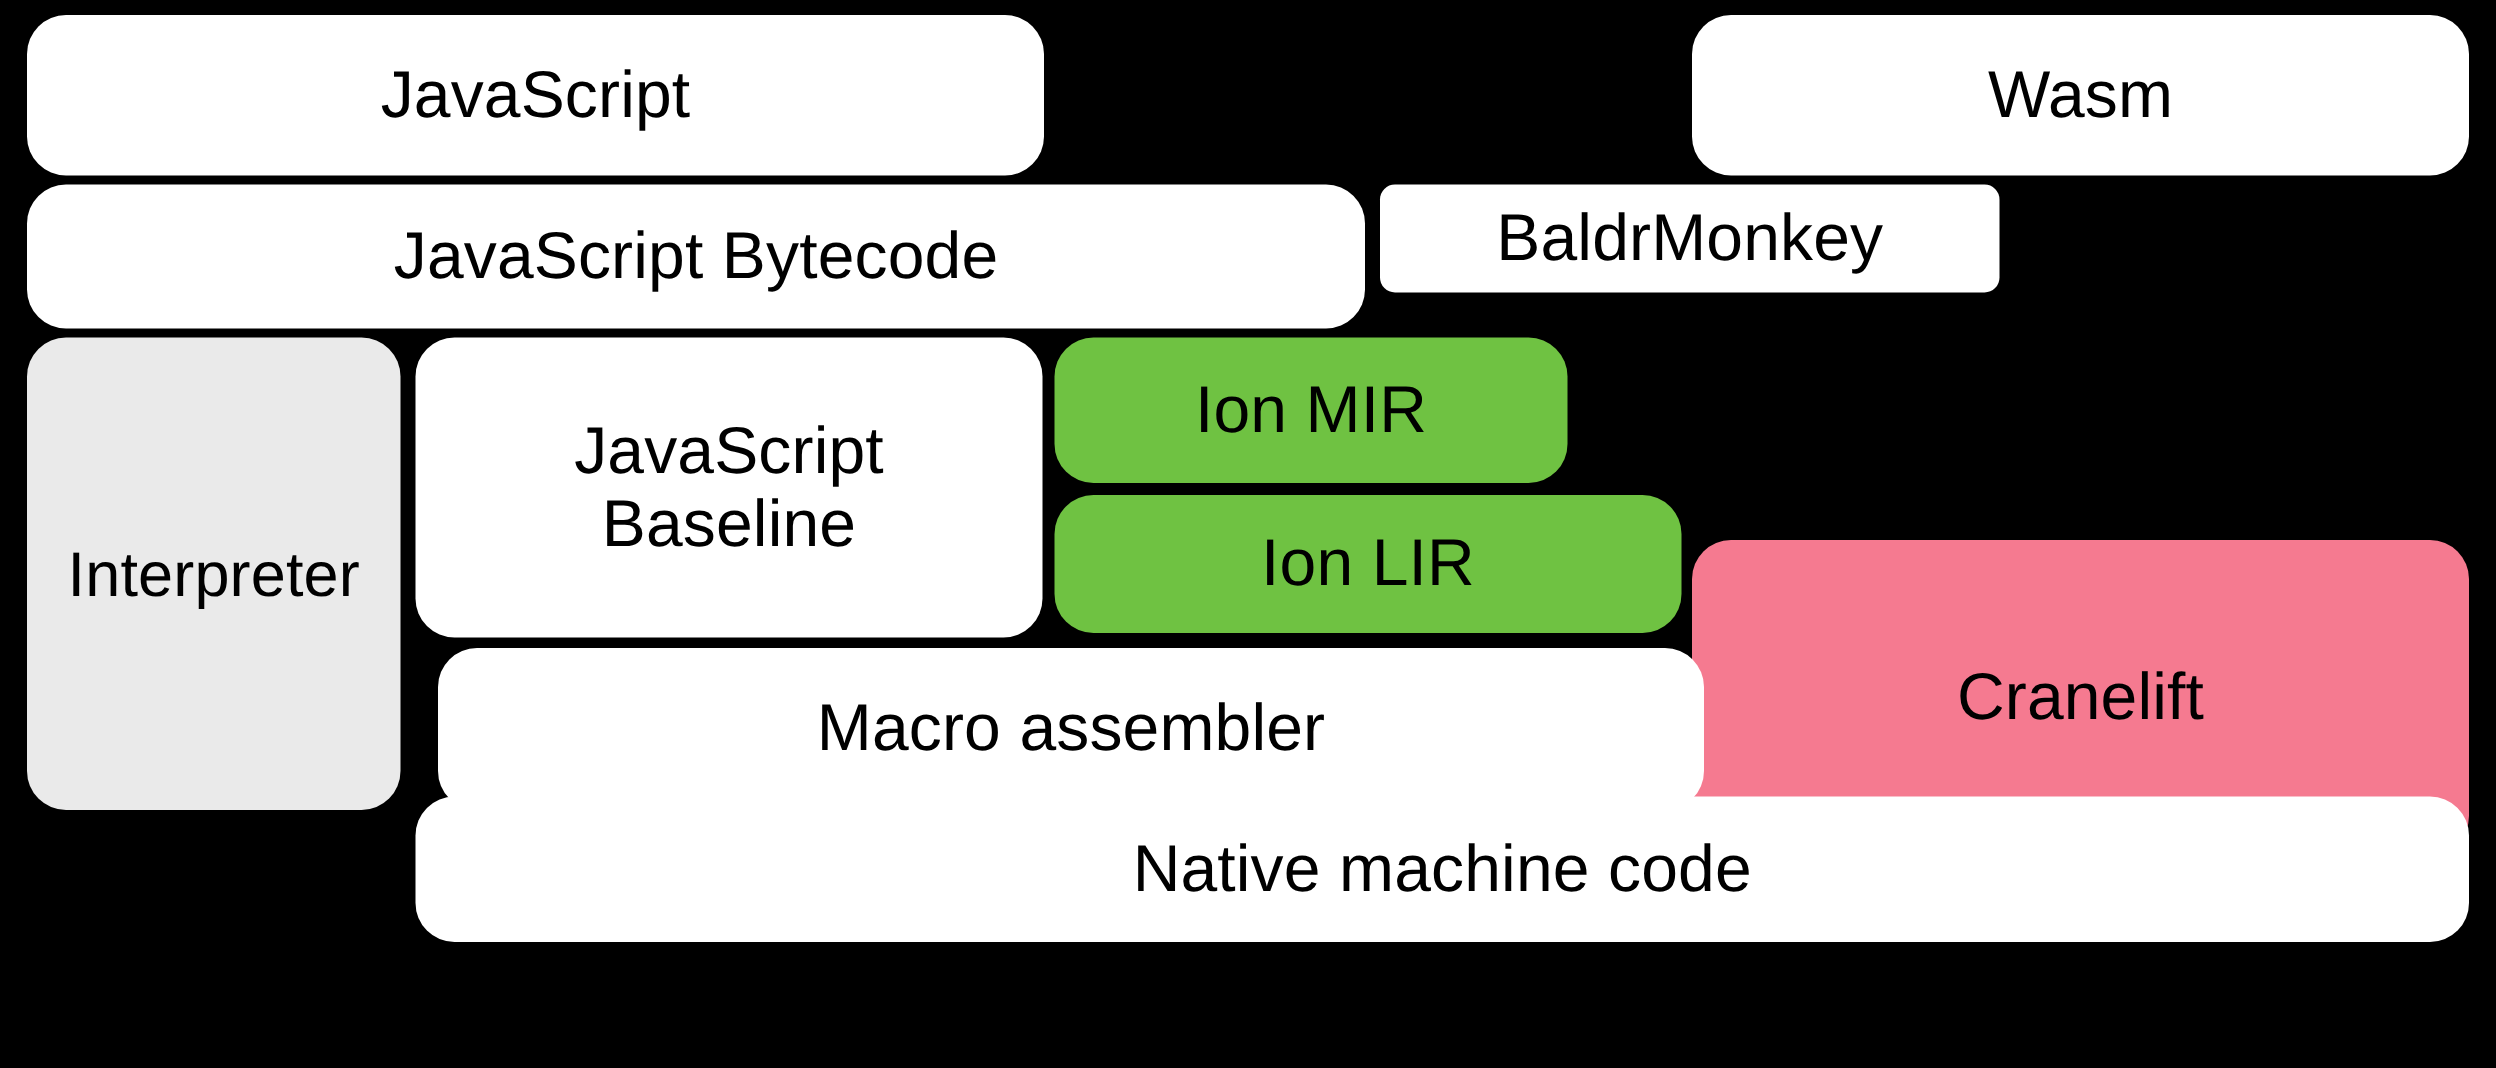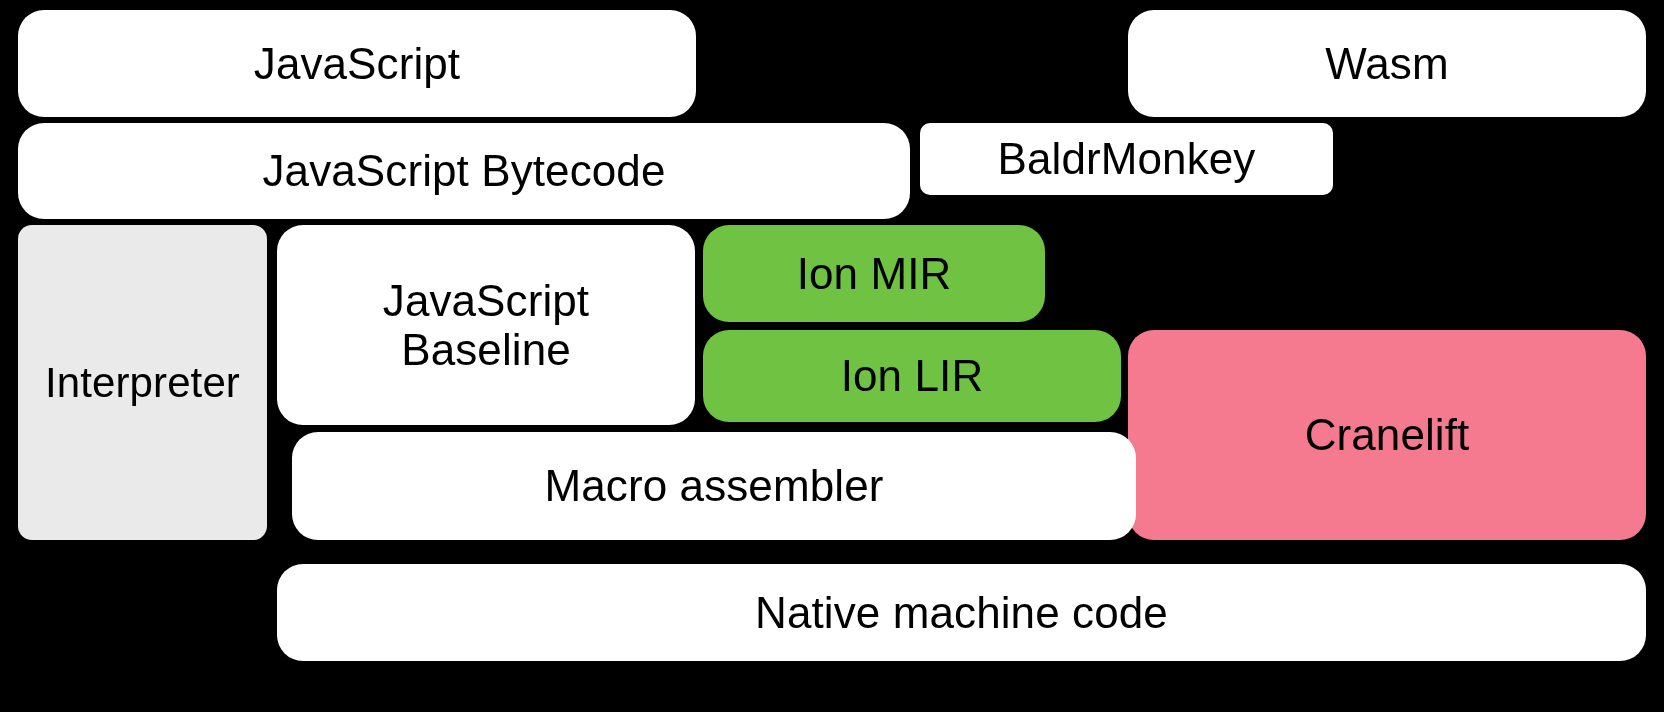--- a/index.html
+++ b/index.html
@@ -28,23 +28,23 @@
     text-align: center;
     color: #000000;
     font-size: 44px;
     line-height: 1.12;
     font-weight: 400;
     letter-spacing: 0.1px;
     white-space: pre-line;
     padding: 2px 10px;
   }
   .fill-white { background: #FFFFFF; }
-  .fill-gray  { background: #EAEAEA; border-radius: 14px; }
+  .fill-gray  { background: #EAEAEA; }
   .fill-green { background: #6FC242; }
-  .fill-pink  { background: #F57A90; }
+  .fill-pink  { background: #F57A90; margin-top: 30px; }
 
   
   #node-javascript      { left: 18px;   top: 10px;  width: 678px;  height: 107px; }
   #node-asmjs           { left: 705px;  top: 10px;  width: 415px;  height: 107px; }
   #node-wasm            { left: 1128px; top: 10px;  width: 518px;  height: 107px; }
 
   
   #node-js-bytecode     { left: 18px;   top: 123px; width: 892px;  height: 96px;  }
   #node-baldrmonkey     { left: 920px;  top: 123px; width: 413px;  height: 72px; border-radius: 10px;  }
 
@@ -52,21 +52,21 @@
   #node-interpreter     { left: 18px;   top: 225px; width: 249px;  height: 315px; font-size: 42px; }
   #node-js-baseline     { left: 277px;  top: 225px; width: 418px;  height: 200px; }
   #node-ion-mir         { left: 703px;  top: 225px; width: 342px;  height: 97px;  }
   #node-ion-lir         { left: 703px;  top: 330px; width: 418px;  height: 92px;  }
   #node-cranelift       { left: 1128px; top: 330px; width: 518px;  height: 210px; }
 
   
   #node-macro-assembler { left: 277px;  top: 432px; width: 844px;  height: 108px; margin-left: 15px; }
 
   
-  #node-native-code     { left: 277px;  top: 564px; width: 1369px; height: 97px;  }
+  #node-native-code     { left: 277px;  top: 531px; width: 1369px; height: 97px;  }
 </style>
 </head>
 <body>
 
 <div id="diagram">
 
   <div class="node fill-white" id="node-javascript">JavaScript</div>
 
 
   <div class="node fill-white" id="node-wasm">Wasm</div>

